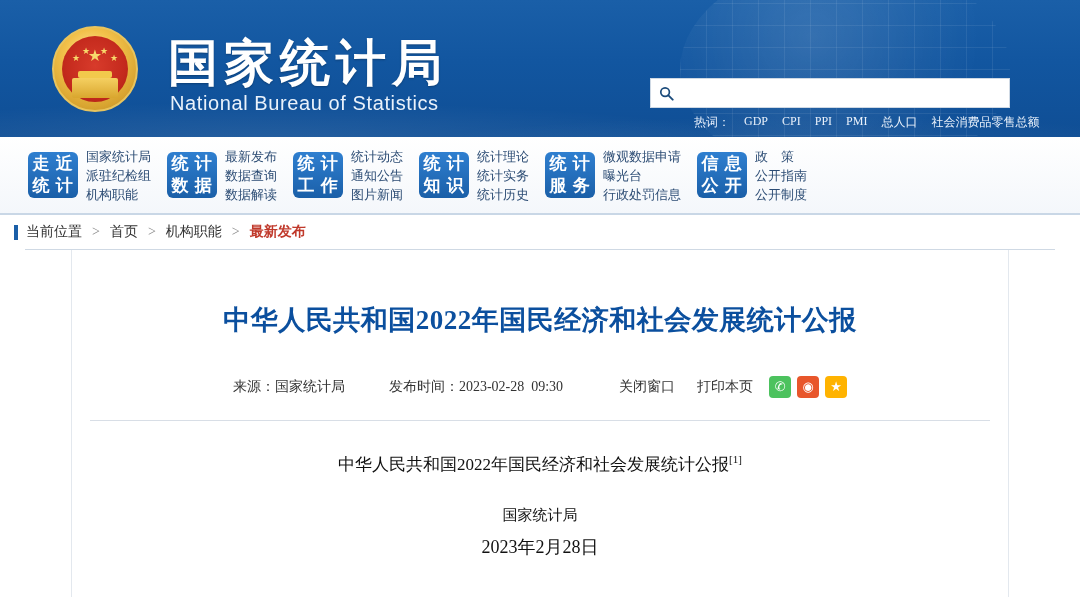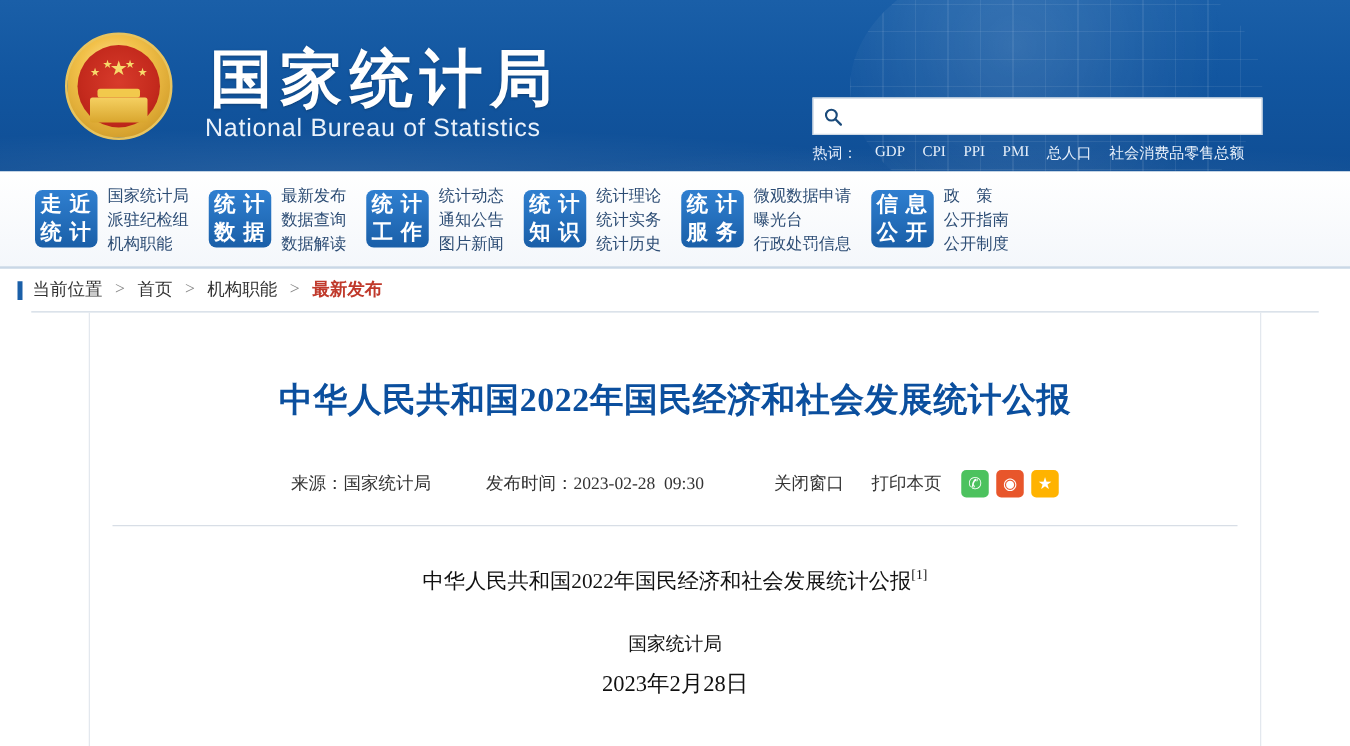--- a/index.html
+++ b/index.html
@@ -83,21 +83,21 @@
 
   .title-cn {
     position: absolute; left: 168px; top: 30px;
     color: #ffffff;
     font-family: "Liberation Serif", serif;
     font-size: 50px; font-weight: bold;
     letter-spacing: 6px;
     text-shadow: 0 1px 2px rgba(0,0,0,0.25);
   }
   .title-en {
-    position: absolute; left: 164px; top: 92px;
+    position: absolute; left: 170px; top: 92px;
     color: #eaf2fb;
     font-size: 20px;
     letter-spacing: 0.6px;
   }
 
   
   .search-box {
     position: absolute; left: 650px; top: 78px;
     width: 360px; height: 30px;
     background: #ffffff;
@@ -126,21 +126,21 @@
     font-size: 13px; color: #1b5aa0;
   }
   .search-actions .sep { color: #b9c6d4; }
   .hotwords {
     position: absolute; left: 650px; top: 114px;
     width: 400px;
     color: #d7e5f5; font-size: 12px;
     display: flex; gap: 14px; white-space: nowrap;
     font-family: "Liberation Serif", serif;
   }
-  .hotwords .label { color: #e6eefb; }
+  .hotwords .label { color: #e6eefb; margin-left: 44px; }
   .hotwords .hw { color: #e9f1fb; }
 
   
   .nav {
     width: 1080px; height: 78px;
     background: linear-gradient(180deg, #ffffff 0%, #f4f7fb 100%);
     border-bottom: 2px solid #c9d7e6;
     display: flex;
     align-items: center;
     padding-left: 28px;

